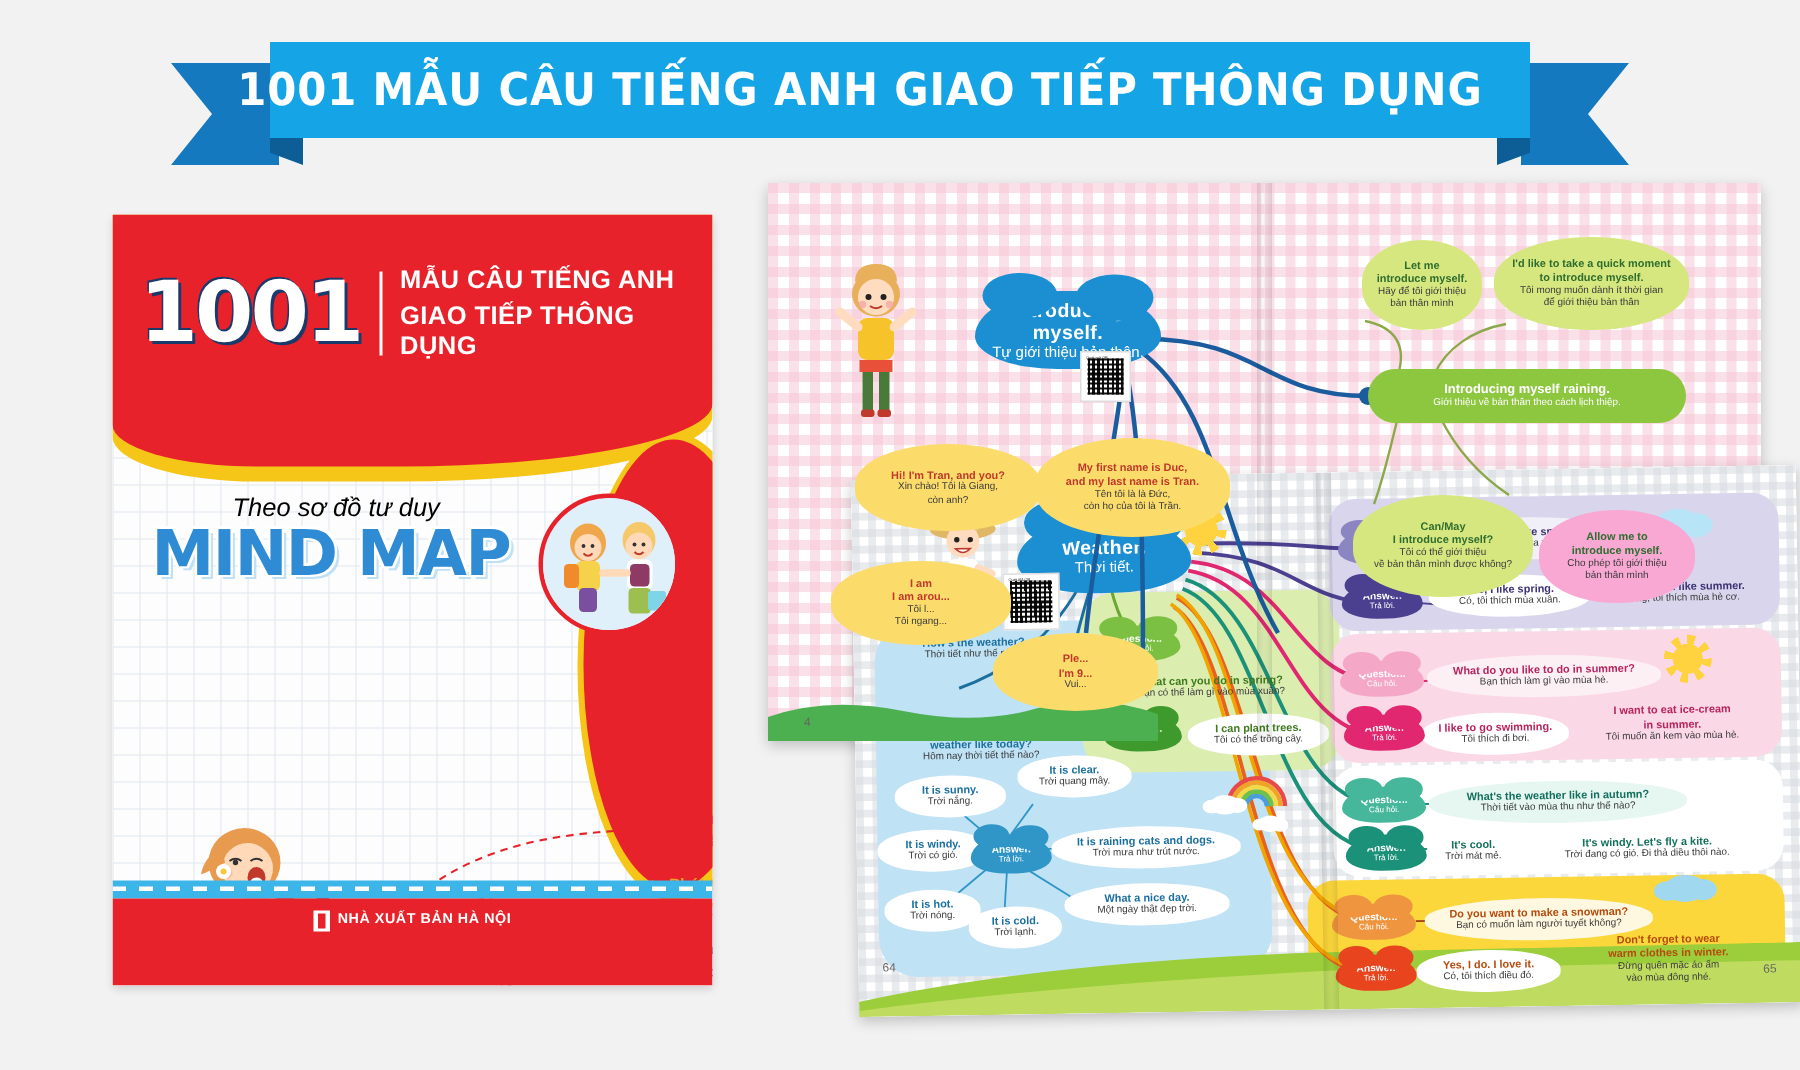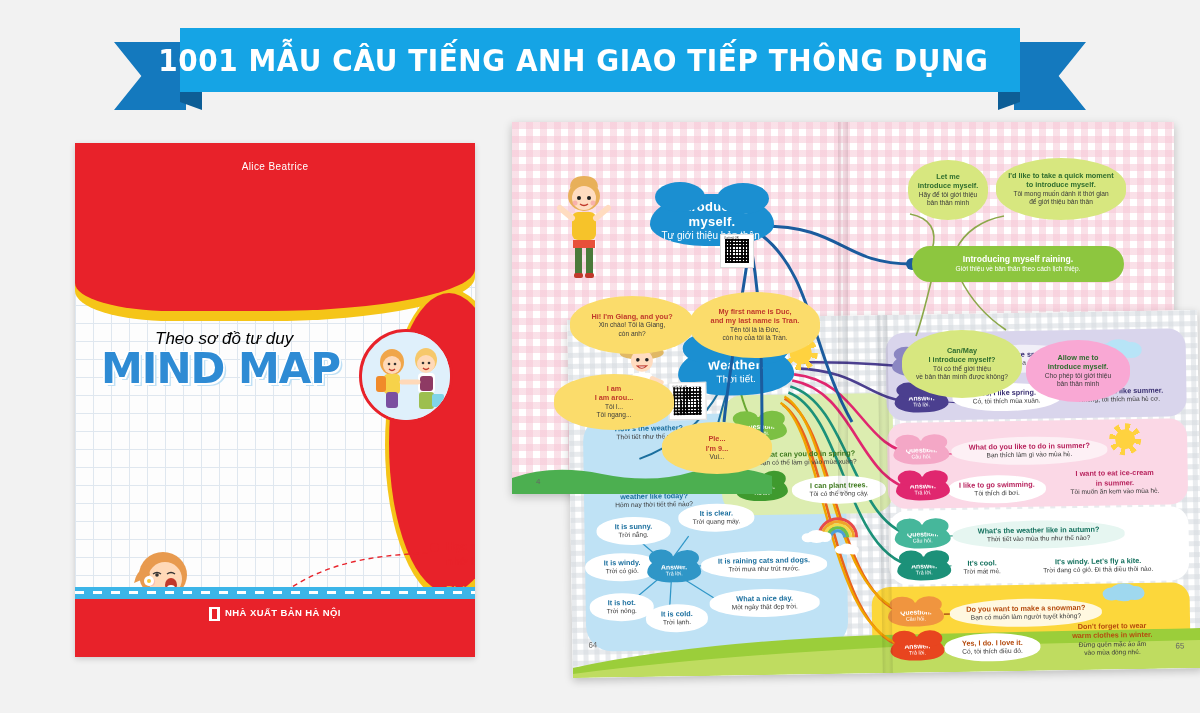--- a/index.html
+++ b/index.html
@@ -227,22 +227,29 @@
   <div class="ribbon-fold right"></div>
 </div>
 
 <div id="cover">
   <div class="grid-bg"></div>
   <div class="cover-yellow-right"></div>
   <div class="cover-red-right"></div>
   <div class="cover-yellow"></div>
   <div class="cover-red"></div>
 
-  <div class="author">Alice Beatrice</div>
-
+
+  <div class="title-row">
+    <div class="big1001">1001</div>
+    <div class="title-div"></div>
+    <div class="title-lines">
+      <div>MẪU CÂU TIẾNG ANH</div>
+      <div>GIAO TIẾP THÔNG DỤNG</div>
+    </div>
+  </div>
 
   <div class="kids-circle">
     <svg viewBox="0 0 94 94" width="94" height="94">
       <circle cx="47" cy="47" r="47" fill="#dff0fb"></circle>
       <ellipse cx="30" cy="30" rx="12" ry="13" fill="#f0a64a"></ellipse>
       <circle cx="30" cy="33" r="9" fill="#ffd9b8"></circle>
       <circle cx="27" cy="32" r="1.3" fill="#333"></circle>
         <circle cx="33" cy="32" r="1.3" fill="#333"></circle>
       <path d="M27 37 q3 3 6 0" stroke="#c0392b" stroke-width="1.3" fill="none"></path>
       <rect x="22" y="42" width="16" height="20" rx="4" fill="#f6d24a"></rect>
@@ -375,21 +382,21 @@
     <span class="en">Introducing myself.</span>
     <span class="vi">Tự giới thiệu bản thân.</span>
   </div>
 
   <div class="qr-sticker" style="left:208px; top:112px; width:34px; height:34px;">
     <div class="qr-inner"></div>
     <span class="qr-lbl" style="left:3px; top:1.5px;">Quét mã QR</span>
   </div>
 
   <div class="bubble" style="left:58px; top:174px; width:124px; height:58px; background:#fbdc6b; color:#c0392b;">
-    <span class="en">Hi! I'm Giang, and you?</span>
+    <span class="en">Hi! I'm Tran, and you?</span>
     <span class="vi">Xin chào! Tôi là Giang,</span>
     <span class="vi">còn anh?</span>
   </div>
   <div class="bubble" style="left:178px; top:170px; width:130px; height:66px; background:#fbdc6b; color:#c0392b;">
     <span class="en">My first name is Duc,</span>
     <span class="en">and my last name is Tran.</span>
     <span class="vi">Tên tôi là là Đức,</span>
     <span class="vi">còn họ của tôi là Trần.</span>
   </div>
   <div class="bubble" style="left:42px; top:252px; width:120px; height:56px; background:#fbdc6b; color:#c0392b;">

